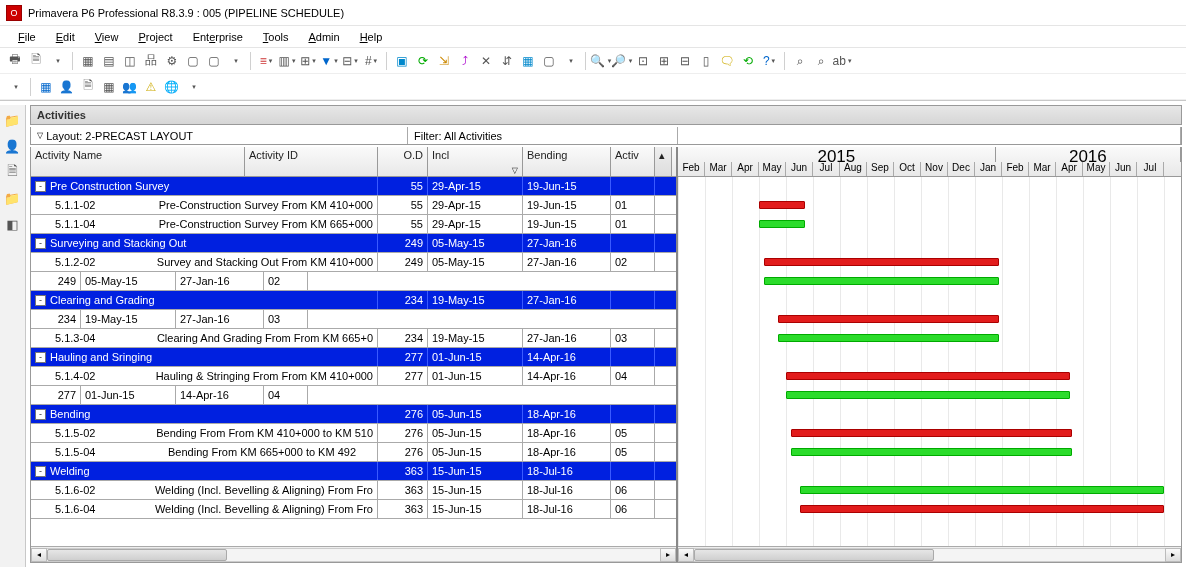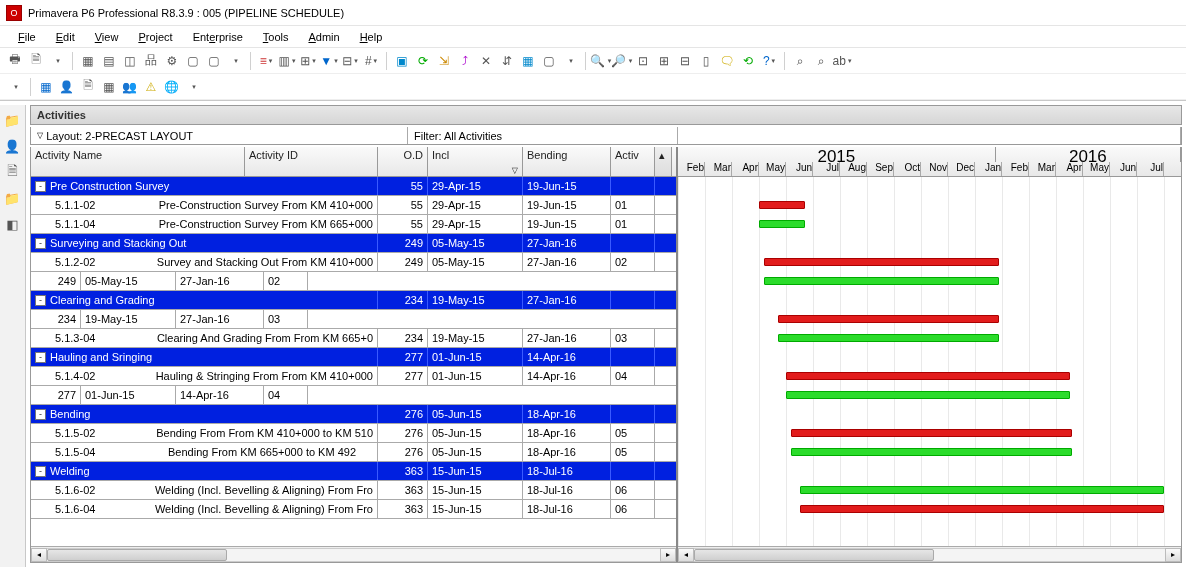--- a/index.html
+++ b/index.html
@@ -71,21 +71,21 @@
   .hscroll { height: 16px; background: #eee; border-top: 1px solid #aaa; display: flex; align-items: center; }
   .hscroll .arrow { width: 16px; height: 14px; border: 1px solid #bbb; background: linear-gradient(#fafafa,#ddd); display: flex; align-items: center; justify-content: center; font-size: 8px; }
   .hscroll .track { flex: 1; height: 14px; background: #f4f4f4; border-top: 1px solid #ccc; border-bottom: 1px solid #ccc; position: relative; }
   .hscroll .thumb { position: absolute; left: 0; width: 180px; height: 12px; top: 0; background: linear-gradient(#e6e6e6,#cfcfcf); border: 1px solid #aaa; border-radius: 2px; }
 
   
   .gheader { height: 30px; border-bottom: 1px solid #999; display: flex; flex-direction: column; background: linear-gradient(#fafafa,#e8e8e8); }
   .gheader .yrow { height: 15px; display: flex; }
   .gheader .yrow .ycell { border-right: 1px solid #999; text-align: center; font-size: 17px; }
   .gheader .mrow { height: 15px; display: flex; }
-  .gheader .mrow .mcell { border-right: 1px solid #aaa; text-align: right; font-size: 10px; width: 27px; }
+  .gheader .mrow .mcell { border-right: 1px solid #aaa; text-align: center; font-size: 10px; width: 27px; }
 
   
   .gbody { flex: 1; position: relative; overflow: hidden; }
   .gbody .gridbg { position: absolute; inset: 0; background-image:
      repeating-linear-gradient(to right, #e9e9e9 0, #e9e9e9 1px, transparent 1px, transparent 27px);
      background-position: 0 0; }
   .gbody .dotbg { position: absolute; inset: 0; background-image:
      radial-gradient(circle, #d2d2d2 0.5px, transparent 0.5px);
      background-size: 6px 6px; opacity: 0.5; }
   .growcontainer { position: absolute; left: 0; right: 0; top: 0; }

